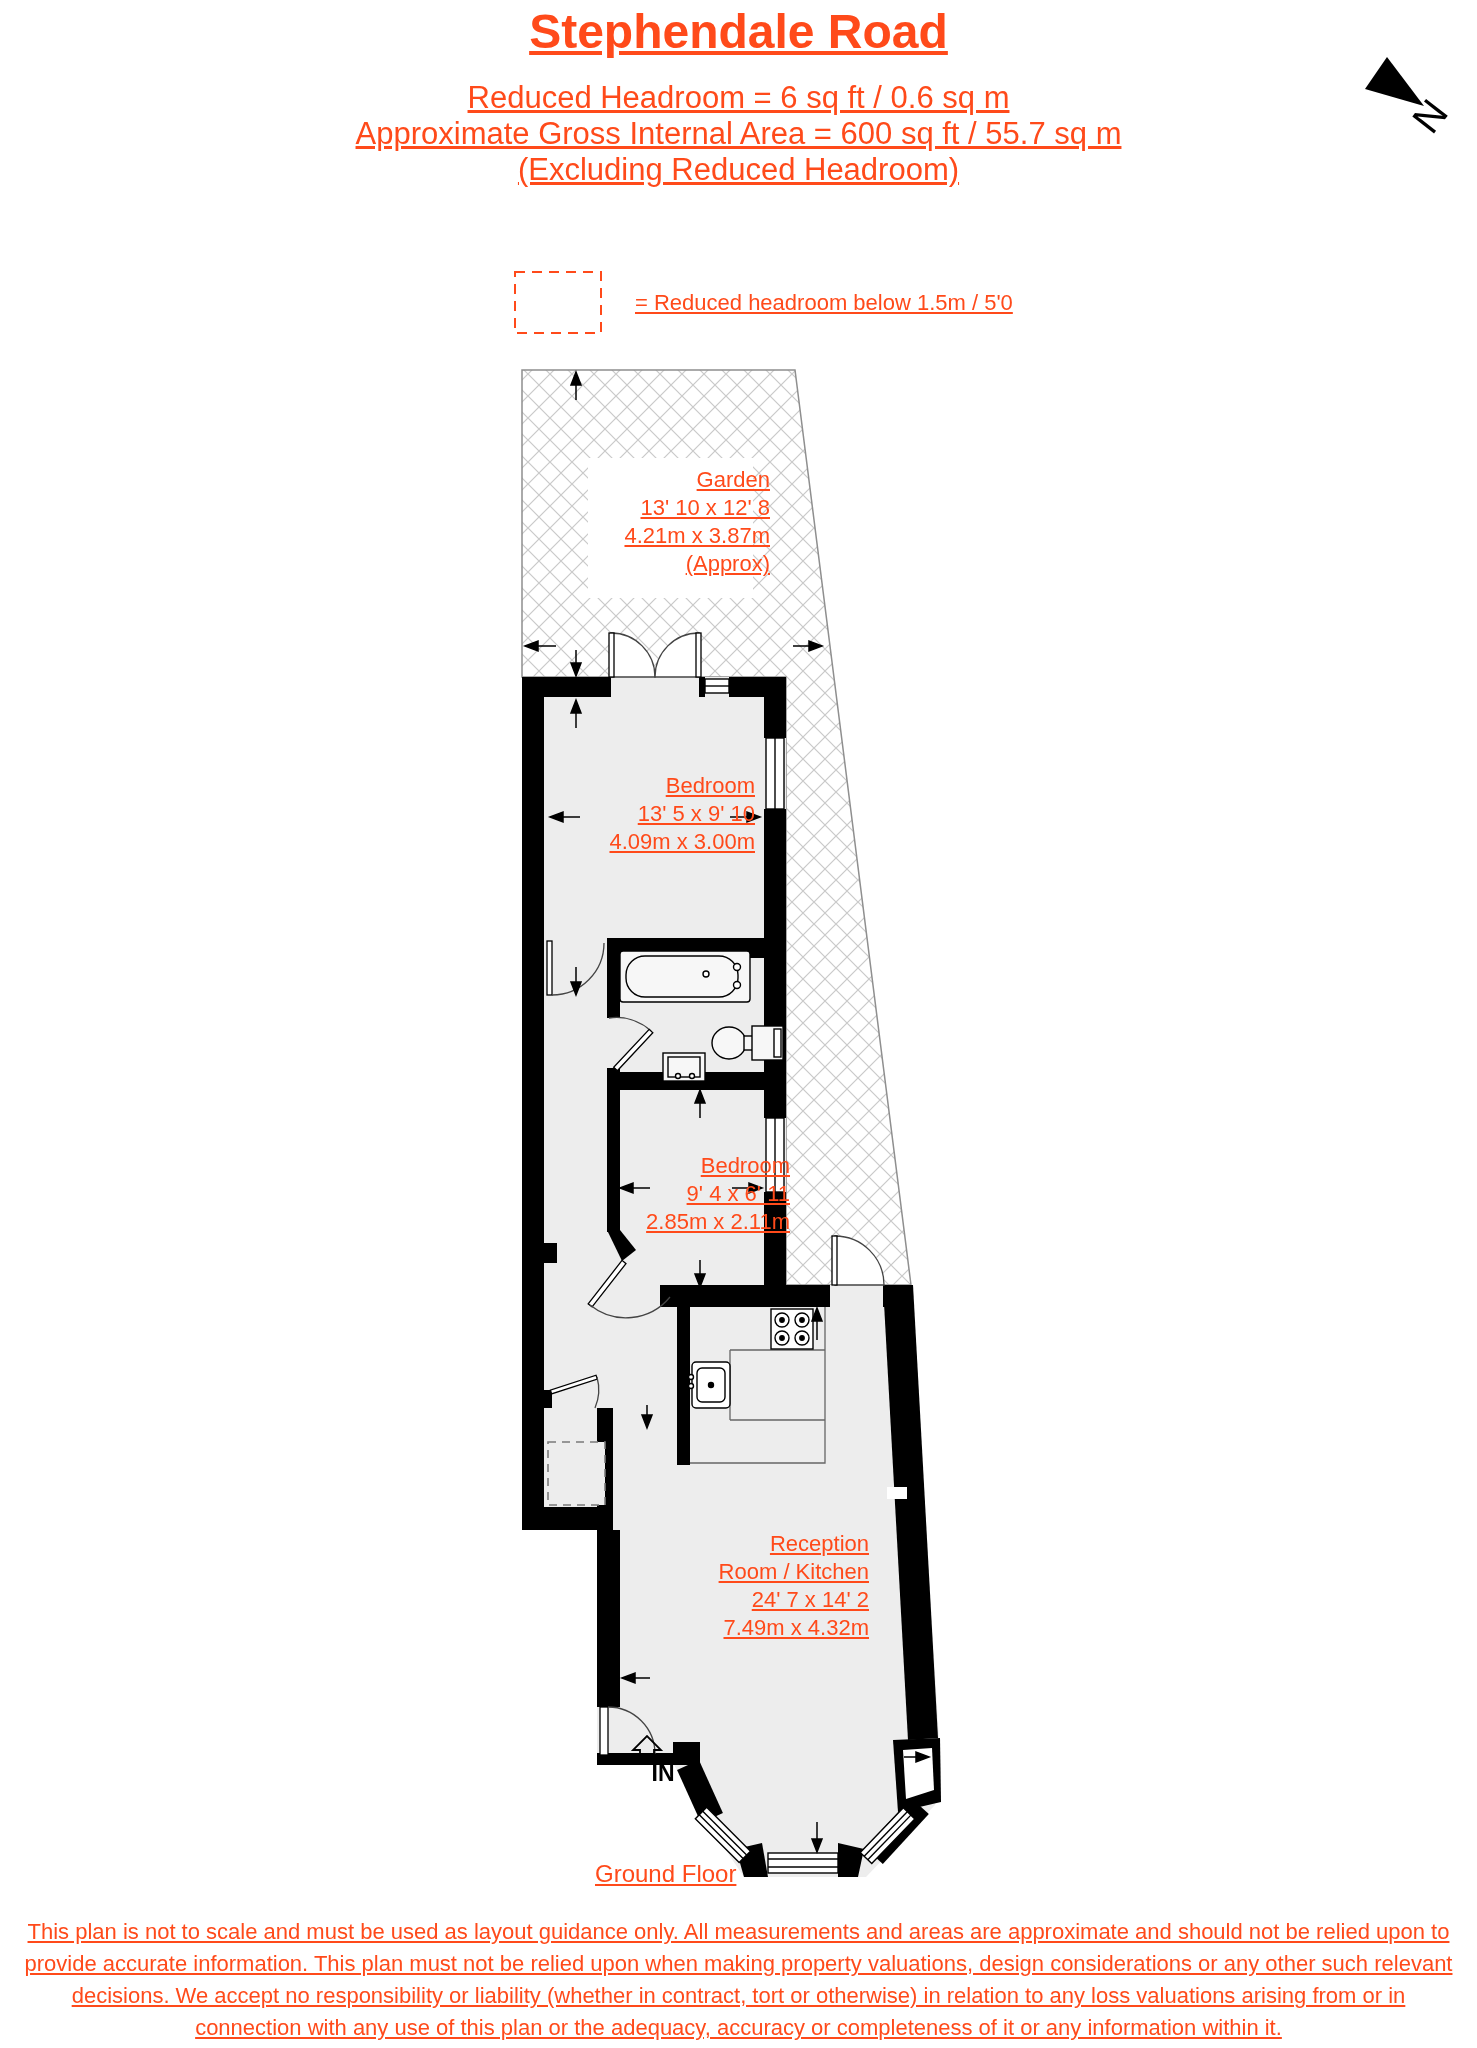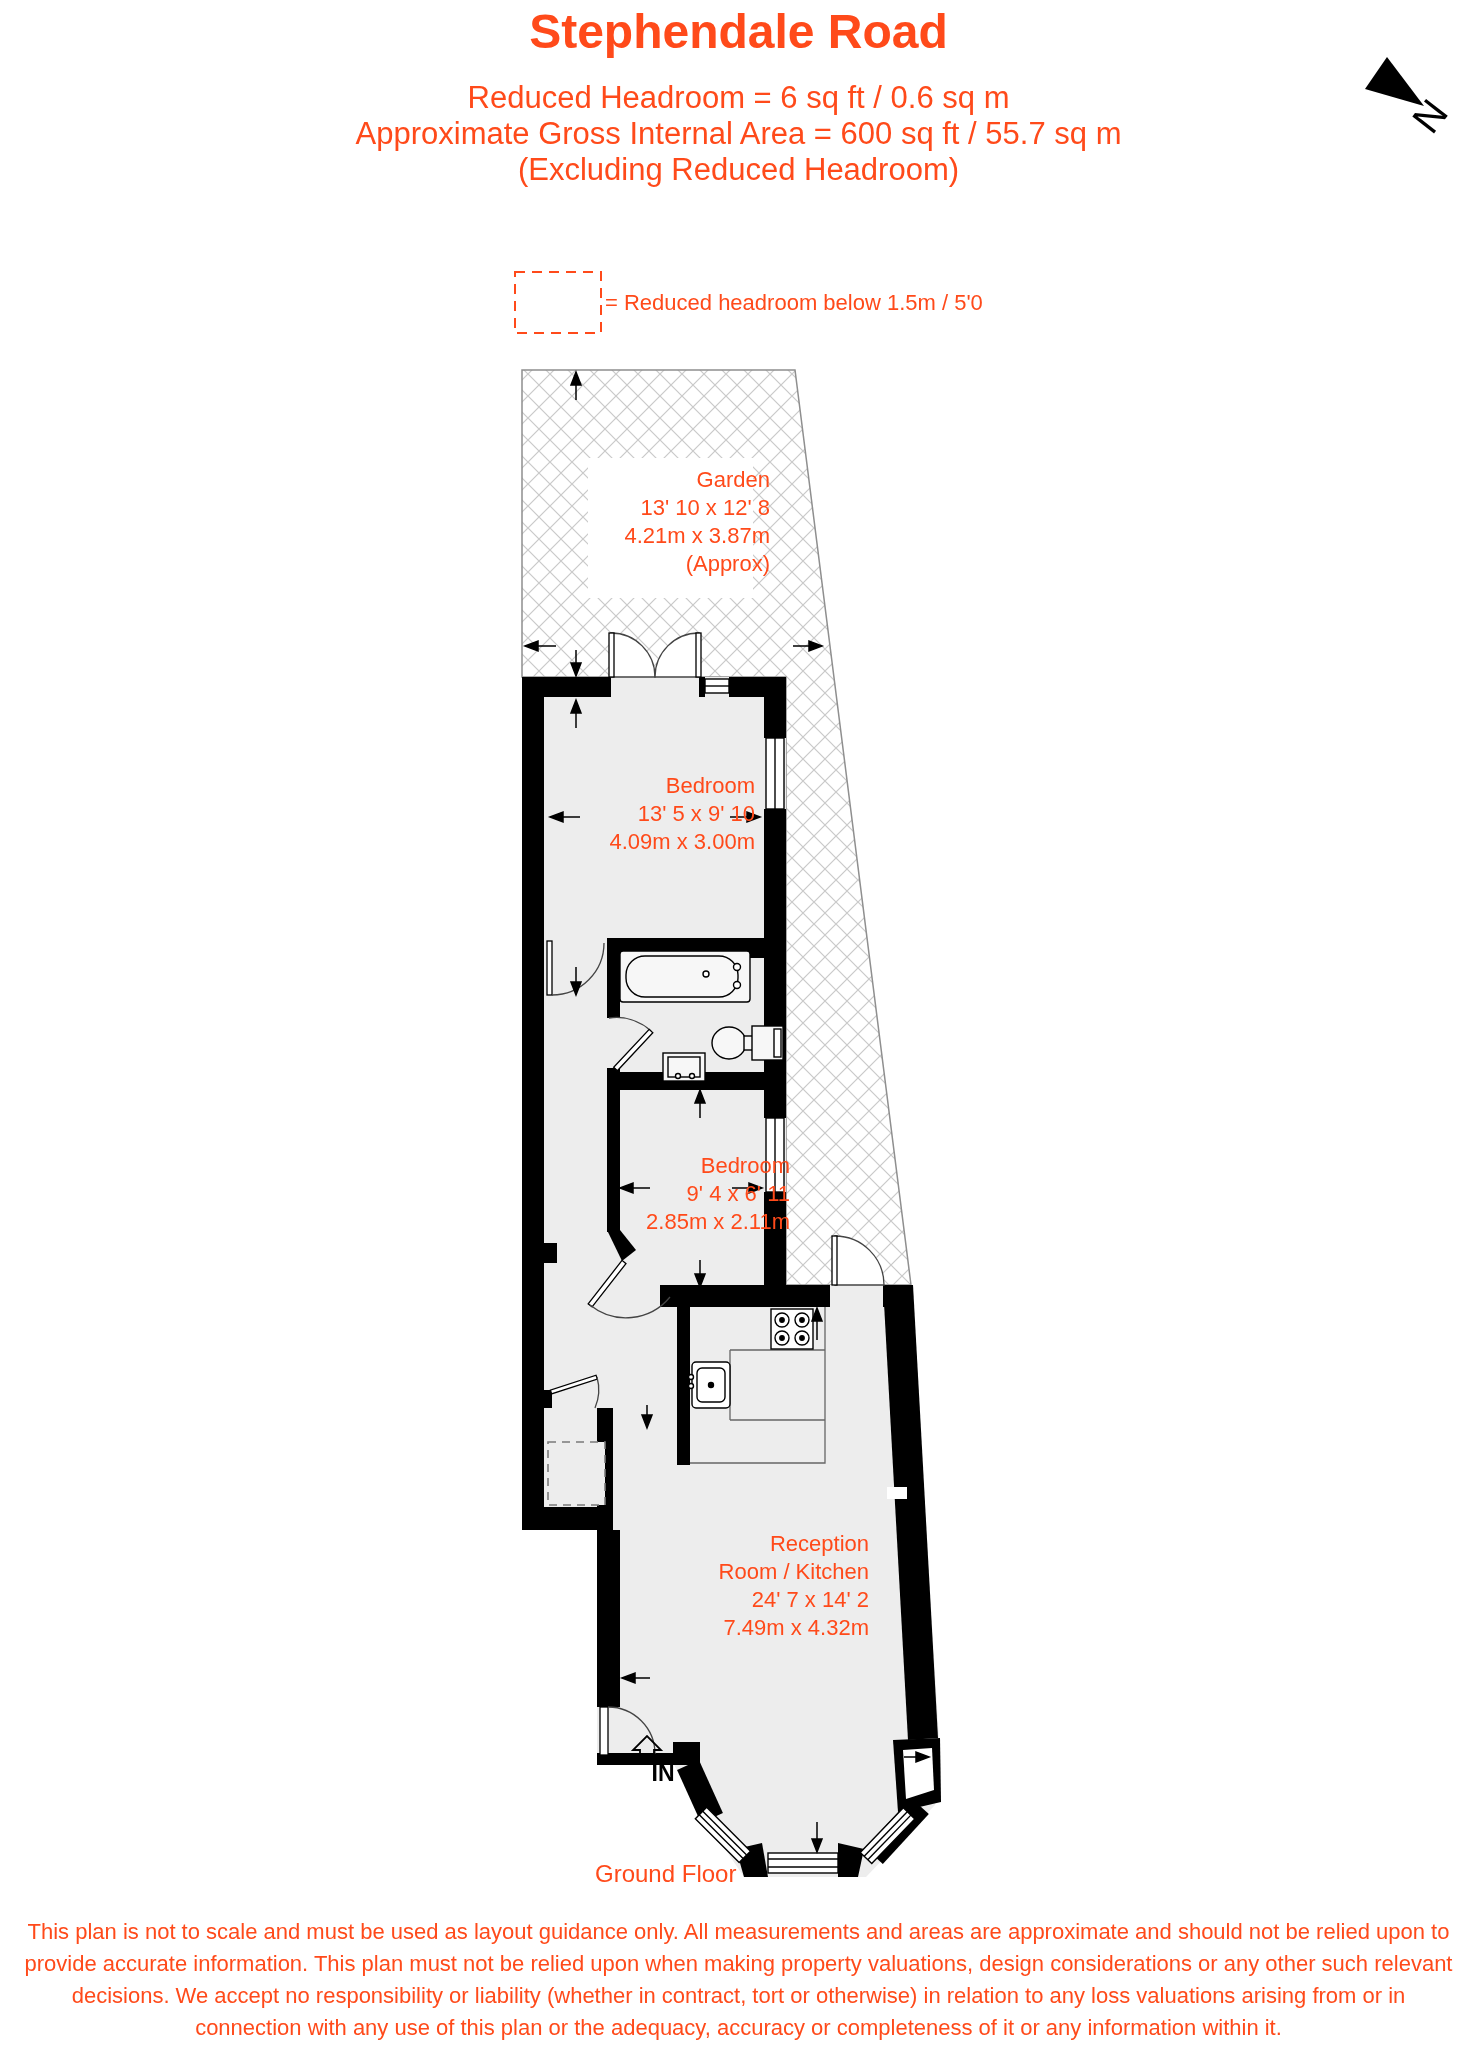--- a/index.html
+++ b/index.html
@@ -1,22 +1,22 @@
 <!DOCTYPE html>
 <html style="--accent: #ff4a1a;"><head>
 <meta charset="utf-8">
 <style>
   html,body{margin:0;padding:0;background:#ffffff;}
   #page{position:relative;width:1477px;height:2048px;background:#fff;overflow:hidden;
         font-family:"Liberation Sans", sans-serif;}
-  .accent{color:var(--accent,#ff4a1a);}
+  .accent{color:var(--accent,#ff4a1a);text-decoration:underline;}
   #header{position:absolute;top:6px;left:0;width:100%;text-align:center;}
   #title{font-size:48px;font-weight:bold;line-height:52px;}
   .subline{font-size:31px;line-height:36px;}
-  #legend-text{position:absolute;left:605px;top:290px;font-size:22px;}
+  #legend-text{position:absolute;left:635px;top:290px;font-size:22px;}
   .room-label{position:absolute;text-align:right;font-size:22px;line-height:28px;}
   #garden-label{left:570px;top:466px;width:200px;}
   #bed1-label{left:555px;top:772px;width:200px;}
   #bed2-label{left:590px;top:1152px;width:200px;}
   #reception-label{left:669px;top:1530px;width:200px;}
   #in-label{position:absolute;left:638px;top:1760px;width:50px;text-align:center;
             font-size:23px;font-weight:600;color:#000;}
   #floor-label{position:absolute;left:595px;top:1860px;font-size:24px;}
   #disclaimer{position:absolute;left:0;top:1916px;width:100%;text-align:center;
               font-size:22px;line-height:32px;}

